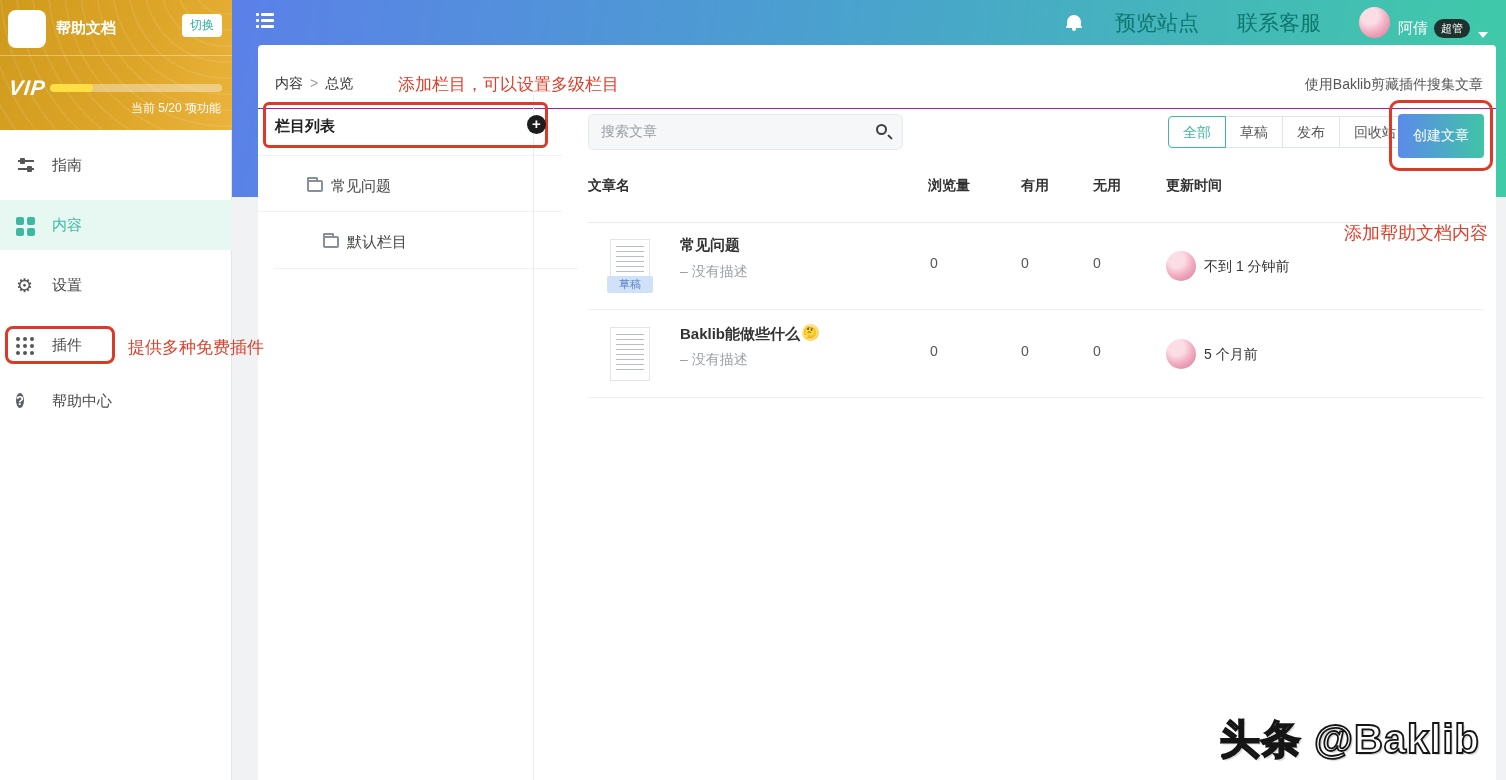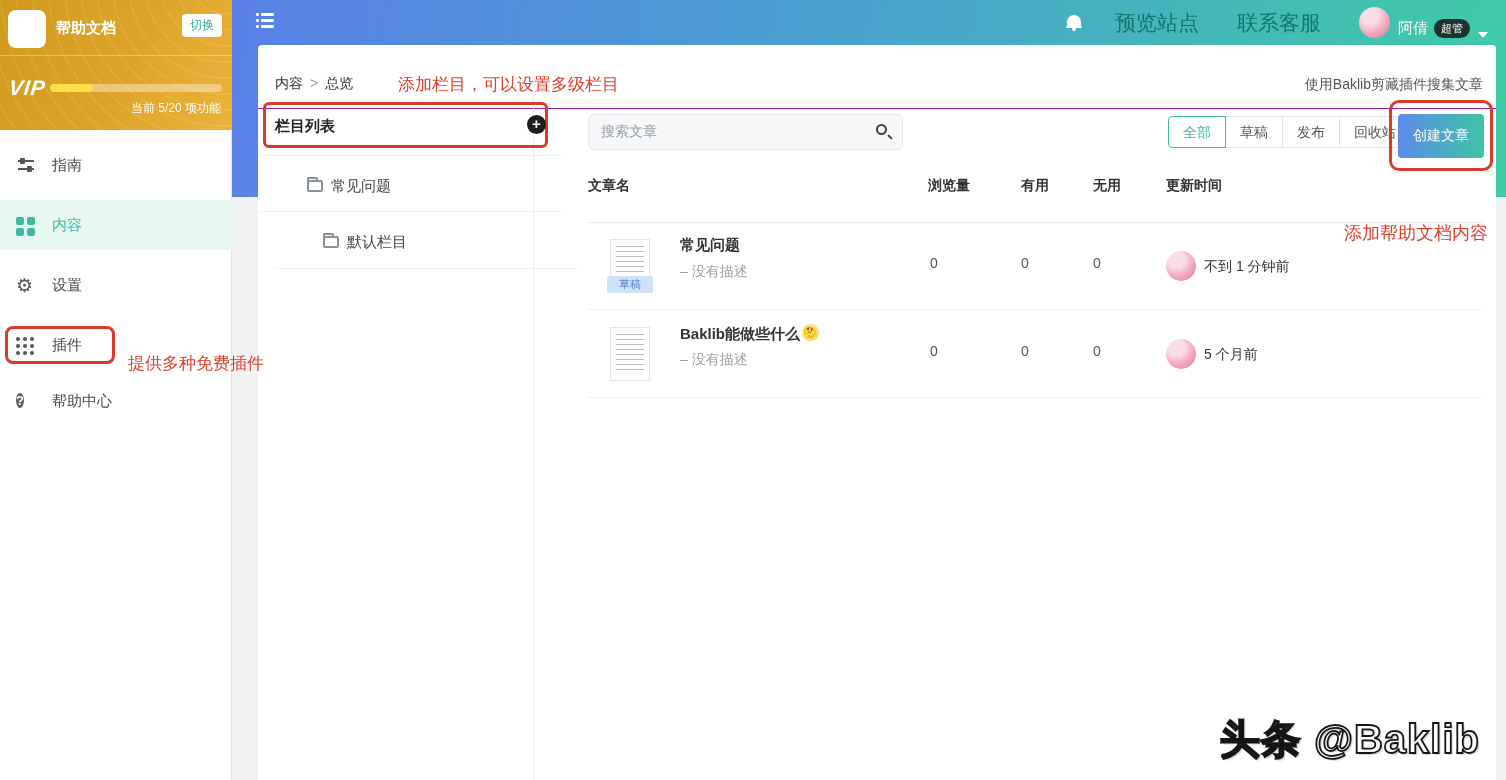--- a/index.html
+++ b/index.html
@@ -236,21 +236,21 @@
     <div class="menu-item mi-help">
       <span class="mi-icon">
         <span class="icon-qcircle">?</span>
       </span>
       <span class="mi-label">帮助中心</span>
     </div>
 
     <div class="red-box-plugins"></div>
   </div>
 
-  <div class="ann-plugins" style="z-index:9;margin-top:16px;">提供多种免费插件</div>
+  <div class="ann-plugins" style="z-index:9;">提供多种免费插件</div>
 
   <div class="card">
 
     <div class="crumb-bar">
       <div class="crumb">
         <span>内容</span><span class="sep">&gt;</span><span>总览</span>
       </div>
       <div class="ann-columns">添加栏目，可以设置多级栏目</div>
       <div class="crumb-hint">使用Baklib剪藏插件搜集文章</div>
     </div>

